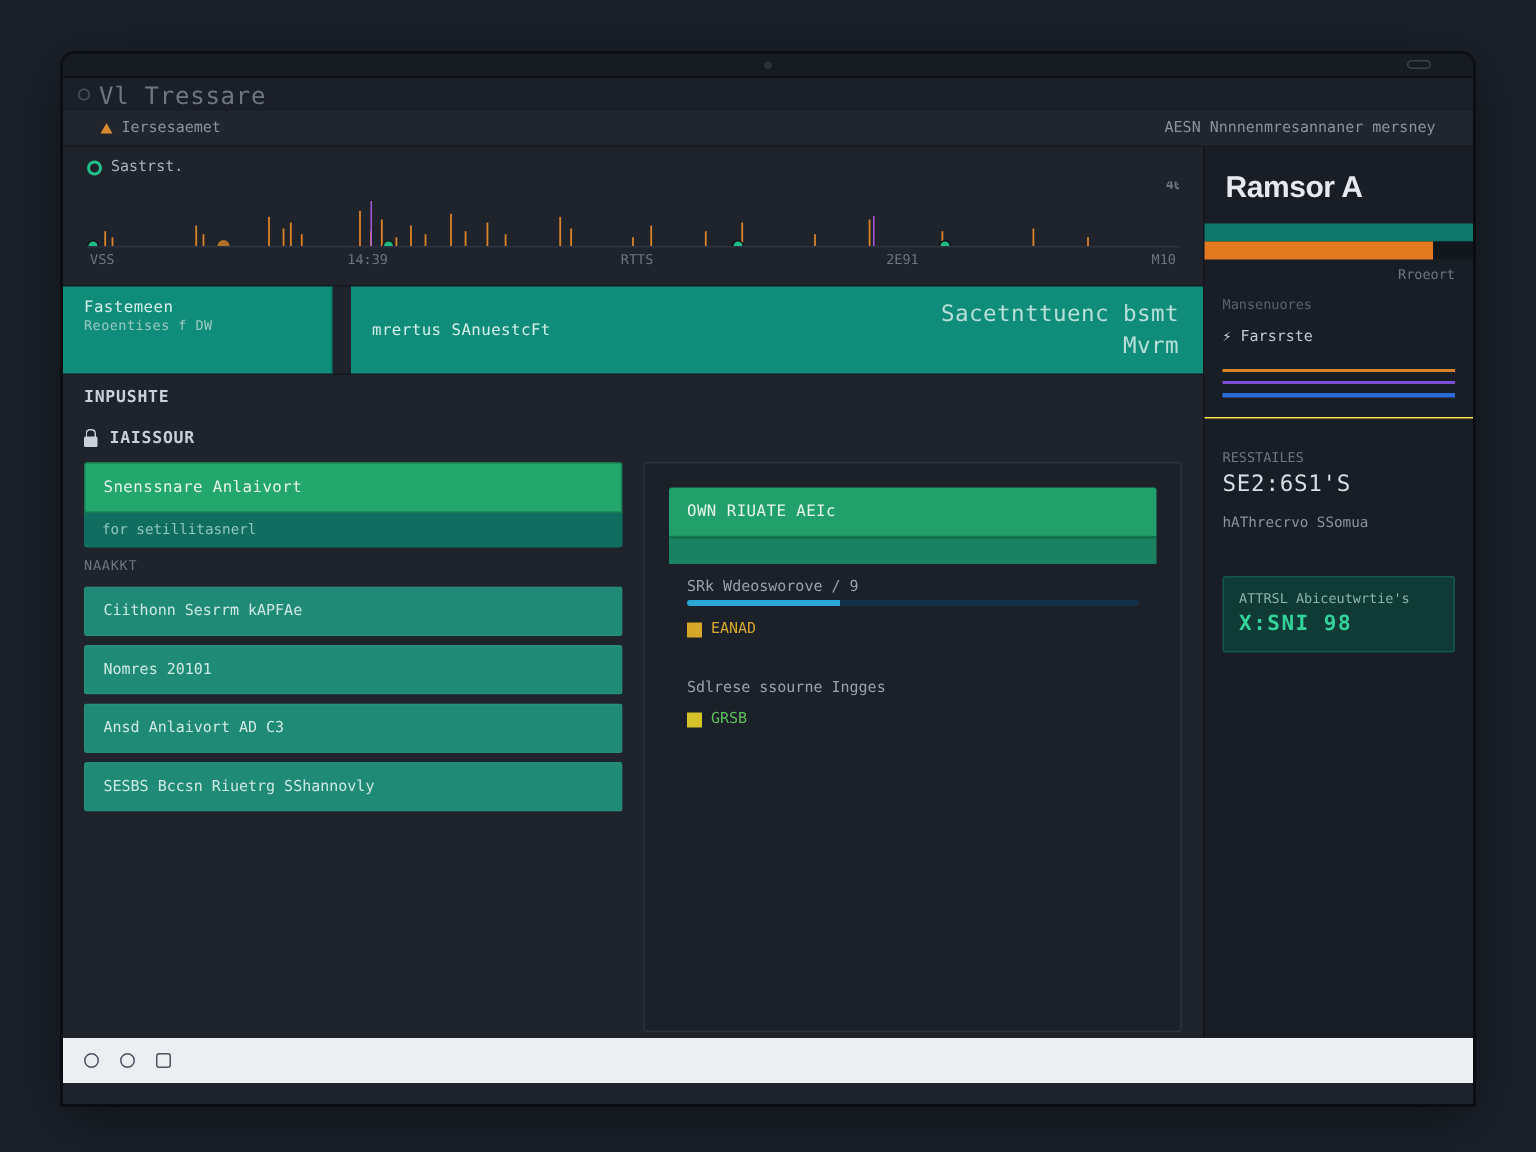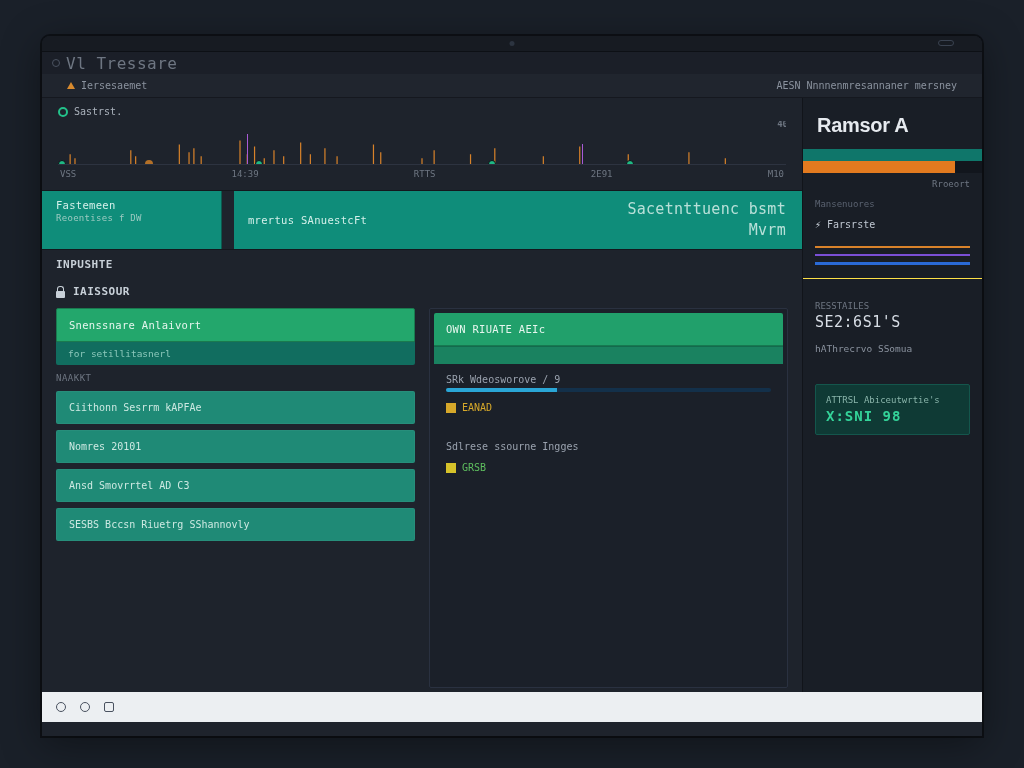--- a/index.html
+++ b/index.html
@@ -242,21 +242,21 @@
     color: #cde9e2;
     padding: 10px 12px;
     font-size: 10px;
     border-radius: 2px;
     border: 1px solid rgba(255,255,255,0.04);
   }
   .right-panel .panel-box {
     border: 1px solid #2a3140;
     background: #1b2029;
     border-radius: 2px;
-    padding: 4px;
+    padding: 16px;
     flex: 1;
     display: flex;
     flex-direction: column;
   }
   .panel-box .box-header {
     background: #21a06b;
     border-bottom: 1px solid #167a50;
   }
   .panel-body {
     padding: 10px 12px;
@@ -468,21 +468,21 @@
       </div>
 
       <div class="panels-row">
 
         <div class="left-panel">
           <div class="green-header bordered">Snenssnare  Anlaivort</div>
           <div class="teal-sub">for setillitasnerl</div>
           <div class="label-small">NAAKKT</div>
           <div class="item-row">Ciithonn Sesrrm kAPFAe</div>
           <div class="item-row">Nomres  20101</div>
-          <div class="item-row">Ansd  Smovrrtel AD C3</div>
+          <div class="item-row">Ansd  Anlaivort AD C3</div>
           <div class="item-row">SESBS Bccsn Riuetrg SShannovly</div>
         </div>
 
         <div class="right-panel">
           <div class="panel-box">
             <div class="green-header box-header">OWN RIUATE AEIc</div>
             <div style="background:#1a8260;height:18px;border-top:1px solid #146a4d"></div>
             <div class="panel-body">
               <div>
                 <div>SRk Wdeosworove / 9</div>

